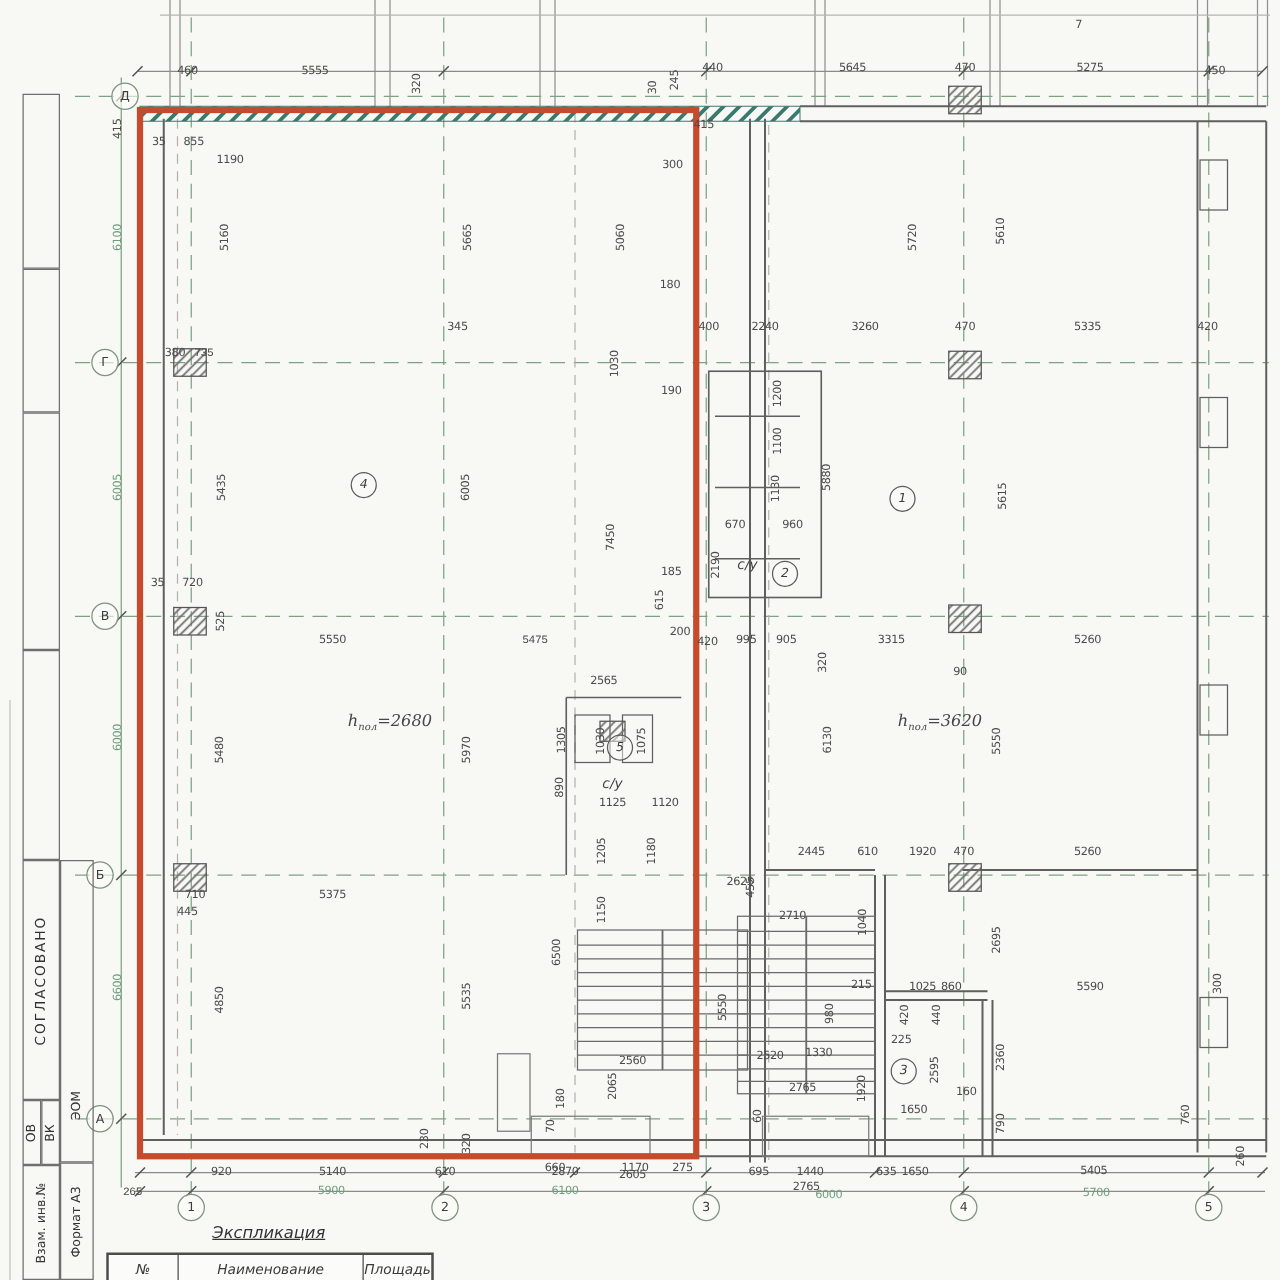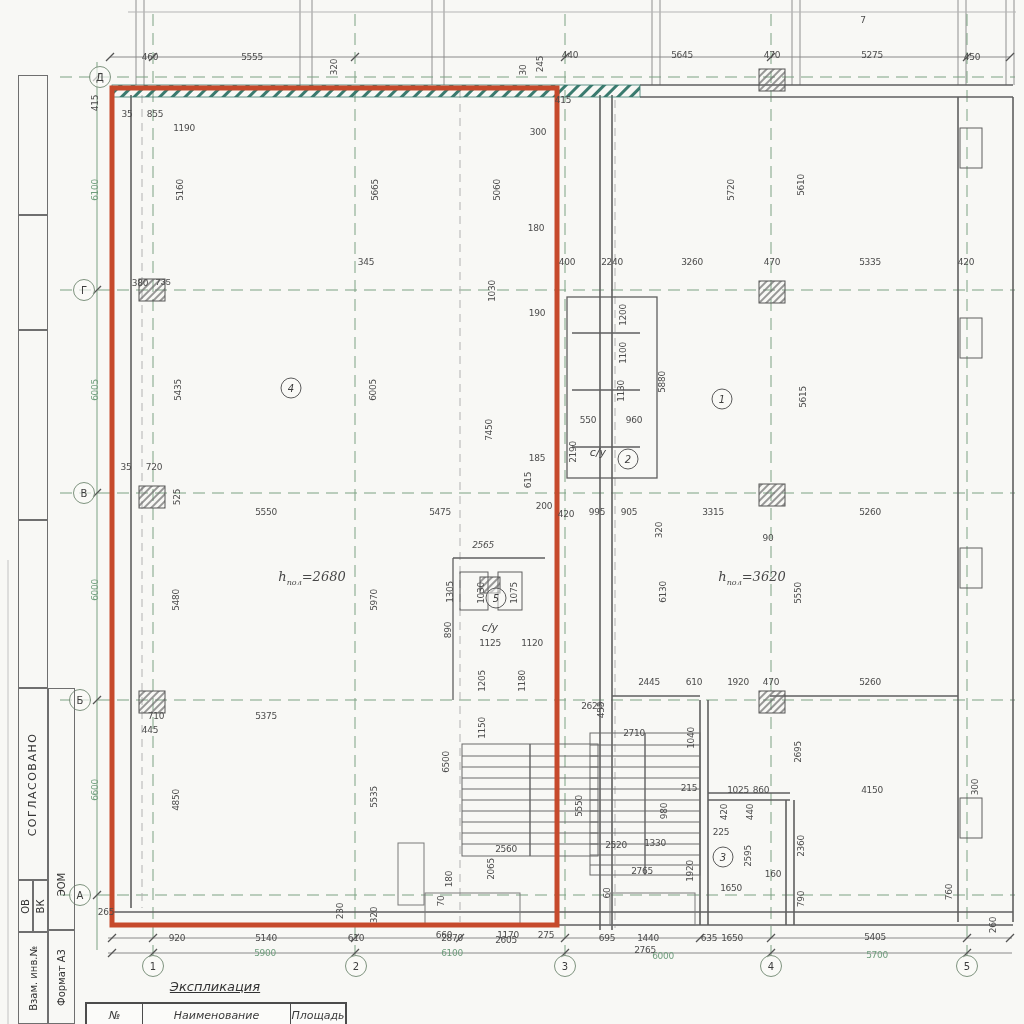--- a/index.html
+++ b/index.html
@@ -250,39 +250,39 @@
       <span class="dim r" style="left: 492px; top: 291px;">1030</span>
       <span class="dim" style="left: 537px; top: 313px;">190</span>
       <span class="dim r" style="left: 623px; top: 315px;">1200</span>
       <span class="dim r" style="left: 623px; top: 353px;">1100</span>
       <span class="dim r" style="left: 621px; top: 391px;">1130</span>
       <span class="dim r" style="left: 662px; top: 382px;">5880</span>
       <span class="dim r" style="left: 803px; top: 397px;">5615</span>
       <span class="dim r" style="left: 178px; top: 390px;">5435</span>
       <span class="dim r" style="left: 373px; top: 390px;">6005</span>
       <span class="dim r" style="left: 489px; top: 430px;">7450</span>
-      <span class="dim" style="left: 588px; top: 420px;">550</span>
+      <span class="dim" style="left: 588px; top: 420px;">670</span>
       <span class="dim" style="left: 634px; top: 420px;">960</span>
       <span class="dim r" style="left: 573px; top: 452px;">2190</span>
       <span class="dim" style="left: 537px; top: 458px;">185</span>
       <span class="dim r" style="left: 528px; top: 480px;">615</span>
       <span class="dim" style="left: 126px; top: 467px;">35</span>
       <span class="dim" style="left: 154px; top: 467px;">720</span>
       <span class="dim r" style="left: 177px; top: 497px;">525</span>
       <span class="dim" style="left: 544px; top: 506px;">200</span>
       <span class="dim" style="left: 266px; top: 512px;">5550</span>
-      <span class="dim" style="left: 440px; top: 512px;">5475</span>
+      <span class="dim" style="left: 428px; top: 512px; font-family: Liberation Mono, monospace;">5475</span>
       <span class="dim" style="left: 566px; top: 514px;">420</span>
       <span class="dim" style="left: 597px; top: 512px;">995</span>
       <span class="dim" style="left: 629px; top: 512px;">905</span>
       <span class="dim r" style="left: 659px; top: 530px;">320</span>
       <span class="dim" style="left: 713px; top: 512px;">3315</span>
       <span class="dim" style="left: 768px; top: 514px; margin-top: 24px;">90</span>
       <span class="dim" style="left: 870px; top: 512px;">5260</span>
-      <span class="dim" style="left: 483px; top: 545px; font-style: italic;">2565</span>
+      <span class="dim" style="left: 483px; top: 545px;">2565</span>
       <span class="dim r" style="left: 176px; top: 600px;">5480</span>
       <span class="dim r" style="left: 374px; top: 600px;">5970</span>
       <span class="dim r" style="left: 663px; top: 592px;">6130</span>
       <span class="dim r" style="left: 798px; top: 593px;">5550</span>
       <span class="dim r" style="left: 450px; top: 592px;">1305</span>
       <span class="dim r" style="left: 481px; top: 593px;">1030</span>
       <span class="dim r" style="left: 514px; top: 593px;">1075</span>
       <span class="dim r" style="left: 448px; top: 630px;">890</span>
       <span class="dim" style="left: 490px; top: 643px;">1125</span>
       <span class="dim" style="left: 532px; top: 643px;">1120</span>
@@ -320,26 +320,26 @@
       <span class="dim r" style="left: 607px; top: 893px;">60</span>
       <span class="dim r" style="left: 798px; top: 752px;">2695</span>
       <span class="dim" style="left: 738px; top: 790px;">1025</span>
       <span class="dim" style="left: 761px; top: 790px;">860</span>
       <span class="dim r" style="left: 724px; top: 812px;">420</span>
       <span class="dim r" style="left: 750px; top: 812px;">440</span>
       <span class="dim" style="left: 721px; top: 832px;">225</span>
       <span class="dim r" style="left: 748px; top: 856px;">2595</span>
       <span class="dim" style="left: 773px; top: 874px;">160</span>
       <span class="dim r" style="left: 801px; top: 846px;">2360</span>
-      <span class="dim" style="left: 872px; top: 790px;">4150</span>
+      <span class="dim" style="left: 872px; top: 790px;">5590</span>
       <span class="dim r" style="left: 975px; top: 787px;">300</span>
       <span class="dim r" style="left: 801px; top: 899px;">790</span>
       <span class="dim r" style="left: 949px; top: 892px;">760</span>
       <span class="dim" style="left: 731px; top: 888px;">1650</span>
-      <span class="dim" style="left: 106px; top: 912px;">265</span>
+      <span class="dim" style="left: 106px; top: 954px; font-family: Liberation Mono, monospace;">265</span>
       <span class="dim" style="left: 153px; top: 938px; margin-left: 24px;">920</span>
       <span class="dim" style="left: 266px; top: 938px;">5140</span>
       <span class="dim g" style="left: 265px; top: 953px;">5900</span>
       <span class="dim" style="left: 356px; top: 938px;">610</span>
       <span class="dim" style="left: 452px; top: 938px;">2870</span>
       <span class="dim g" style="left: 452px; top: 953px;">6100</span>
       <span class="dim" style="left: 444px; top: 935px;">660</span>
       <span class="dim" style="left: 508px; top: 935px;">1170</span>
       <span class="dim" style="left: 546px; top: 935px;">275</span>
       <span class="dim" style="left: 506px; top: 920px; margin-top: 20px;">2605</span>

